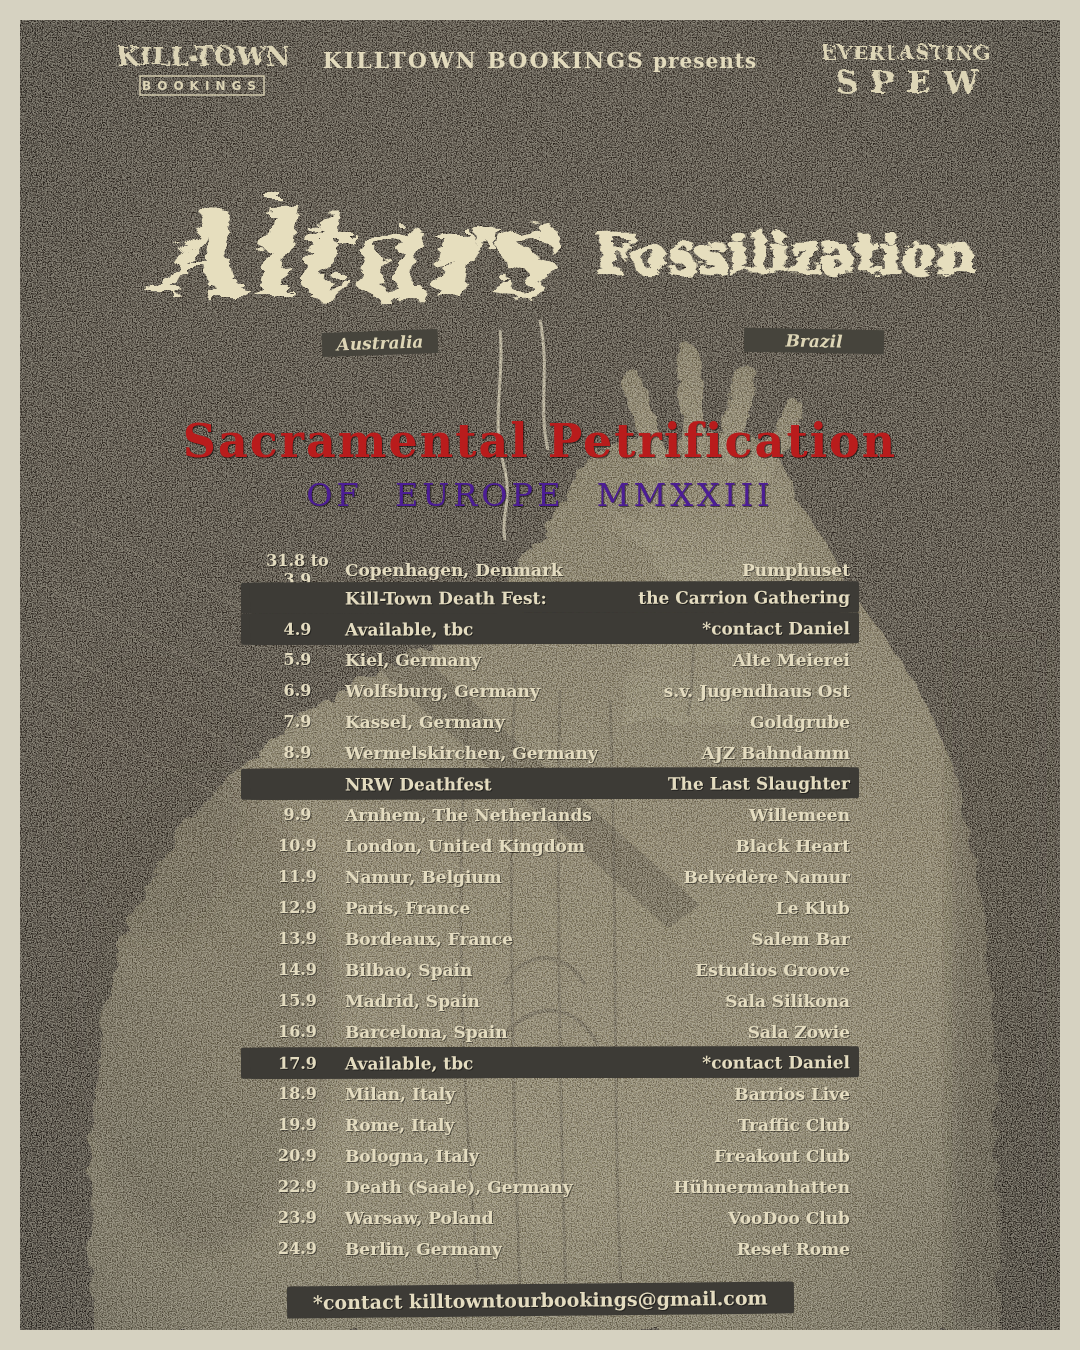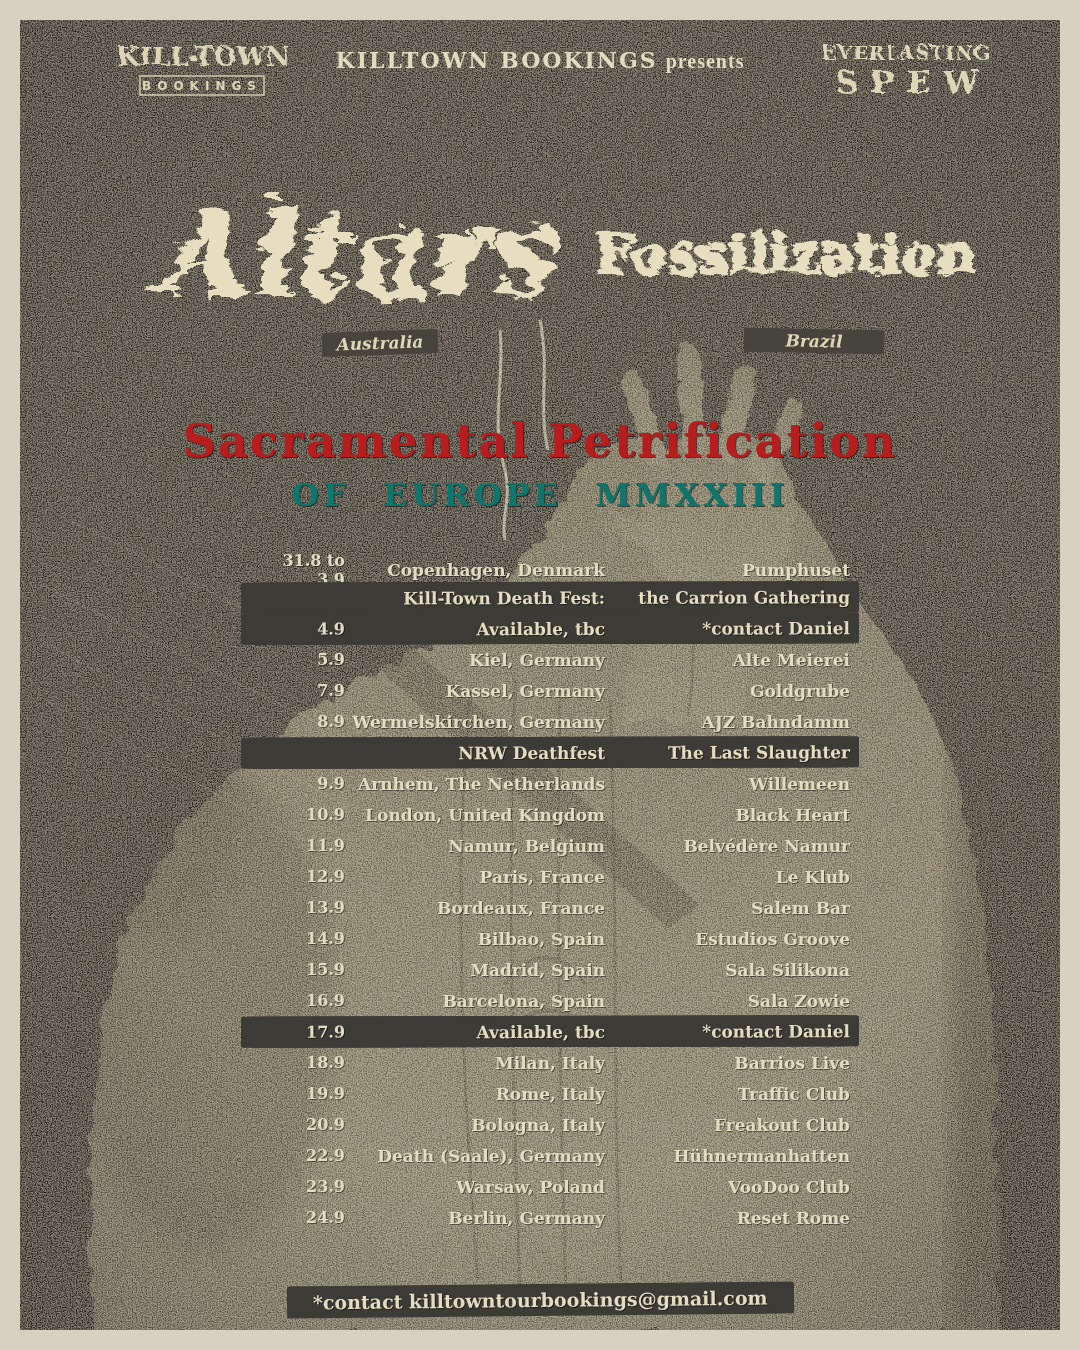--- a/index.html
+++ b/index.html
@@ -5,43 +5,43 @@
   html,body{margin:0;padding:0;background:#111;}
   .stage{position:relative;width:1080px;height:1350px;background:#d6d2c1;overflow:hidden;
          font-family:"DejaVu Serif", serif;}
   .ink{position:absolute;left:20px;top:20px;width:1040px;height:1310px;background:#221c16;}
   .art{position:absolute;left:20px;top:20px;width:1040px;height:1310px;}
   .frame{position:absolute;inset:0;border:20px solid #d6d2c1;pointer-events:none;z-index:40;}
 
   
   .presents{position:absolute;left:0;right:0;top:47px;text-align:center;z-index:5;color:#e3dbbd;}
   .presents .brand{font-size:22px;font-weight:bold;letter-spacing:2px;}
-  .presents .word{font-size:20px;font-weight:bold;margin-left:8px;letter-spacing:1px;font-family:Liberation Serif, serif;}
+  .presents .word{font-size:20px;font-weight:bold;margin-left:8px;letter-spacing:1px;}
   .logo-svg{position:absolute;z-index:5;}
 
   
   .tag{position:absolute;z-index:6;background:#46443c;color:#ded6b6;font-style:italic;
        font-weight:bold;font-size:17px;text-align:center;padding:2px 8px;}
   .tag-au{left:322px;top:331px;width:100px;transform:rotate(-2deg);}
   .tag-br{left:744px;top:329px;width:124px;transform:rotate(1deg);}
 
   
   .title{position:absolute;left:0;right:0;top:414px;text-align:center;z-index:5;
          font-size:46px;font-weight:bold;letter-spacing:2px;color:#b91c1c;
          text-shadow:1px 1px 0 rgba(0,0,0,.55);}
   .subtitle{position:absolute;left:0;right:0;top:476px;text-align:center;z-index:5;
-         font-size:32px;font-weight:bold;letter-spacing:4px;word-spacing:18px;color:#0f766e;
+         font-size:32px;font-weight:normal;letter-spacing:4px;word-spacing:18px;color:#4c1d95;
          text-shadow:1px 1px 0 rgba(0,0,0,.5);}
 
   
   .dates{position:absolute;left:250px;top:551px;width:600px;z-index:5;}
   .trow{display:grid;grid-template-columns:95px 260px 245px;height:31px;align-items:center;
         font-size:17px;font-weight:bold;color:#e4dcc0;text-shadow:1px 1px 0 rgba(0,0,0,.45);}
-  .trow .c-date{font-size:16px;text-align:right;}
-  .trow .c-city{text-align:right;}
+  .trow .c-date{font-size:16px;text-align:center;}
+  .trow .c-city{text-align:left;}
   .trow .c-venue{text-align:right;}
   .trow.hl{background:#3d3b36;box-shadow:-9px 0 0 #3d3b36,9px 0 0 #3d3b36;border-radius:2px;
            transform:rotate(-0.15deg);}
 
   
   .footer{position:absolute;left:0;right:0;top:1284px;text-align:center;z-index:5;}
   .footer .band{display:inline-block;background:#3d3b36;color:#e4dcc0;font-size:19px;
         font-weight:bold;padding:5px 26px;transform:rotate(-0.6deg);border-radius:3px;
         text-shadow:1px 1px 0 rgba(0,0,0,.45);}
 </style>
@@ -183,20 +183,25 @@
         <span class="c-date">4.9</span>
         <span class="c-city">Available, tbc</span>
         <span class="c-venue">*contact Daniel</span>
       </div>
       <div class="trow">
         <span class="c-date">5.9</span>
         <span class="c-city">Kiel, Germany</span>
         <span class="c-venue">Alte Meierei</span>
       </div>
       <div class="trow">
+        <span class="c-date">6.9</span>
+        <span class="c-city">Wolfsburg, Germany</span>
+        <span class="c-venue">s.v. Jugendhaus Ost</span>
+      </div>
+      <div class="trow">
         <span class="c-date">7.9</span>
         <span class="c-city">Kassel, Germany</span>
         <span class="c-venue">Goldgrube</span>
       </div>
       <div class="trow">
         <span class="c-date">8.9</span>
         <span class="c-city">Wermelskirchen, Germany</span>
         <span class="c-venue">AJZ Bahndamm</span>
       </div>
       <div class="trow hl">

